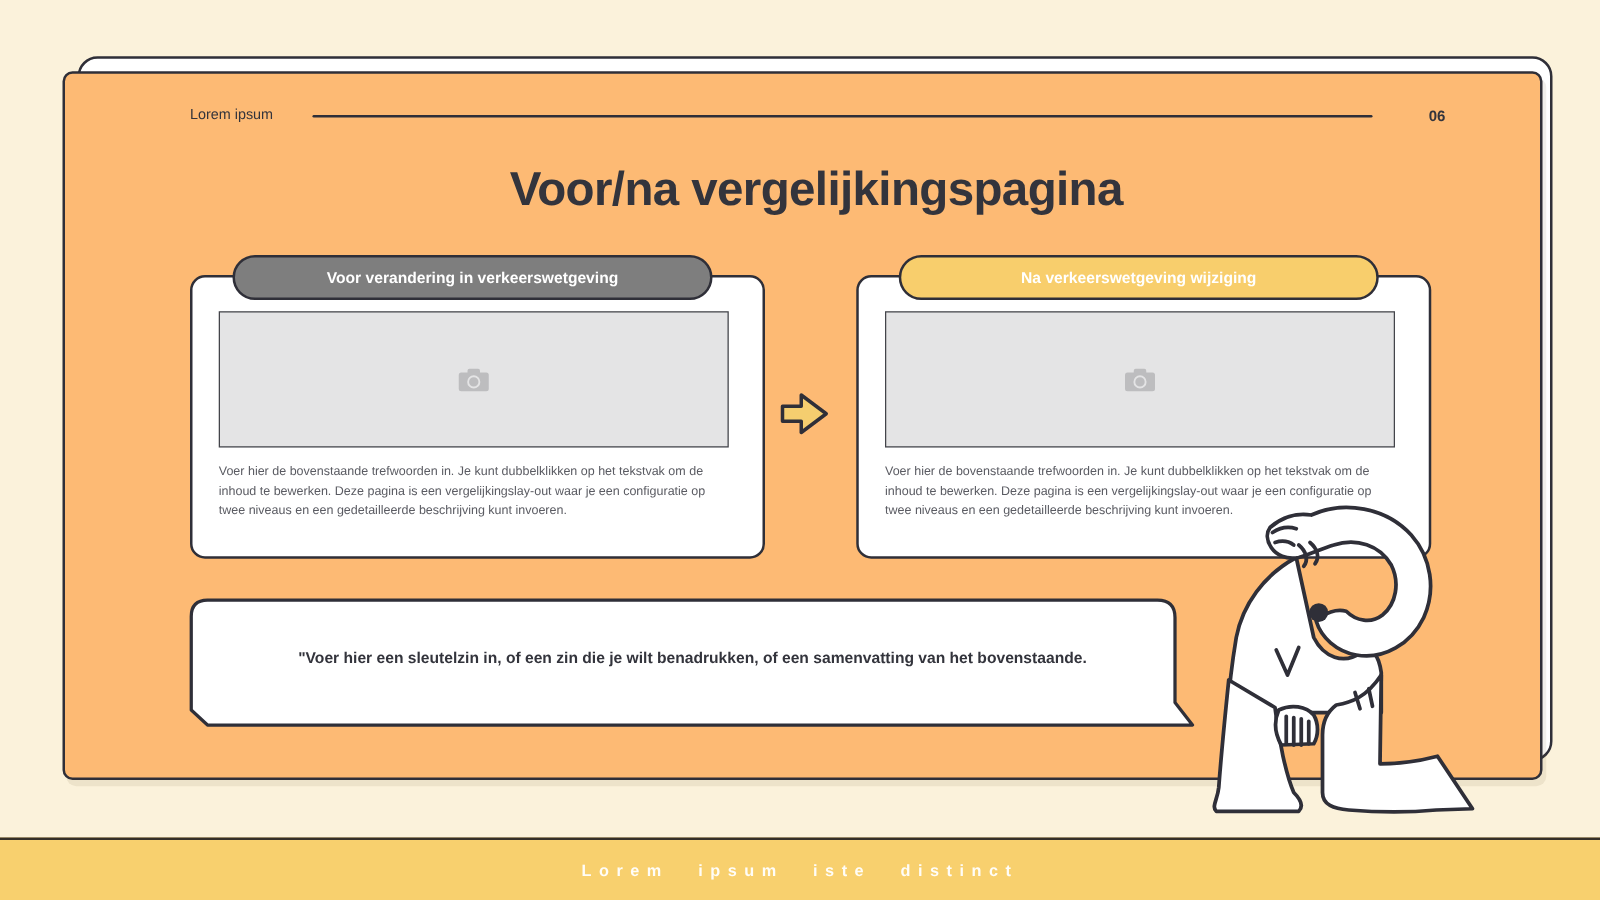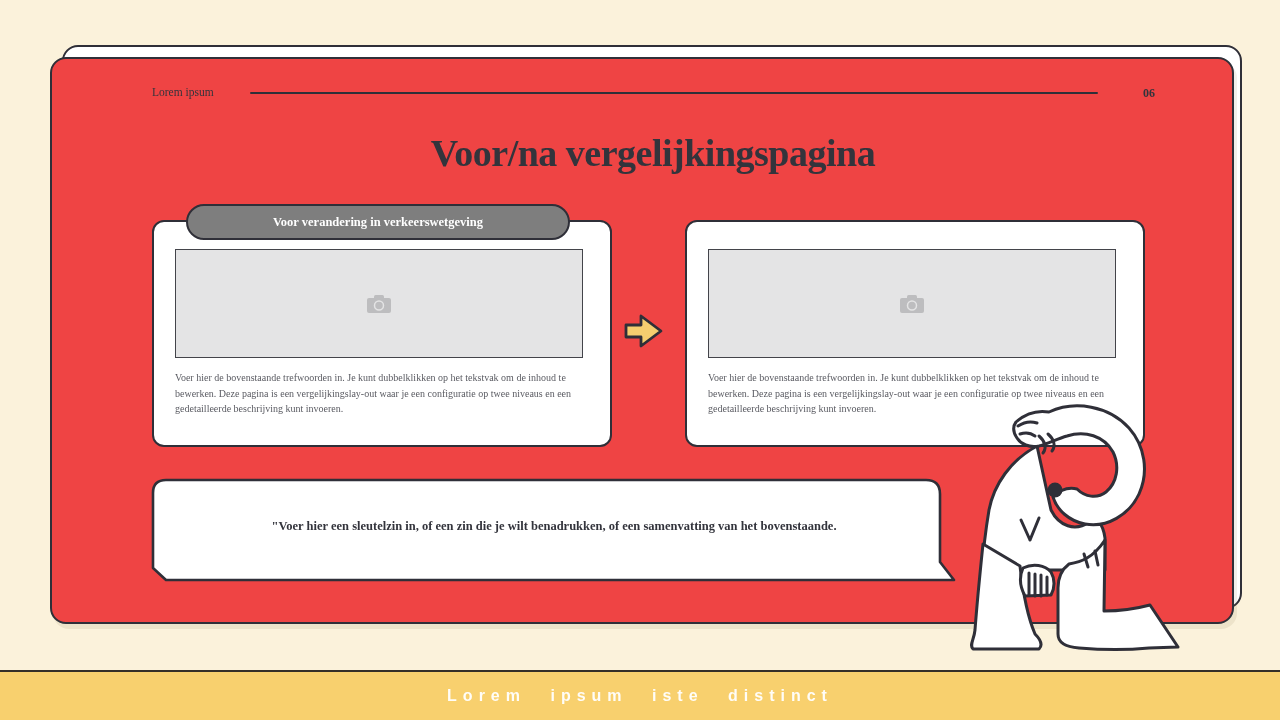--- a/index.html
+++ b/index.html
@@ -4,22 +4,22 @@
 <style>
   html,body{margin:0;padding:0;}
   body{width:1280px;height:720px;overflow:hidden;position:relative;
        font-family:"Liberation Sans",sans-serif;background:#FBF2DB;}
   .stage{position:absolute;inset:0;}
 
   
   .card-back{position:absolute;left:62px;top:45px;width:1176px;height:560px;
              background:#fff;border:2.5px solid #2F2F38;border-radius:16px;}
   .card{position:absolute;left:50px;top:57px;width:1180px;height:563px;
-        background:#ef4444;border:2.5px solid #2F2F38;border-radius:16px;
-        box-shadow:3px 5px 0 rgba(120,100,60,.10);font-family:Liberation Serif, serif;}
+        background:#fdba74;border:2.5px solid #2F2F38;border-radius:8px;
+        box-shadow:3px 5px 0 rgba(120,100,60,.10);}
 
   
   .hdr-label{position:absolute;left:100px;top:27px;font-size:11.5px;font-weight:500;color:#33343C;}
   .hdr-line{position:absolute;left:198px;top:33px;width:848px;height:2px;background:#2F2F38;border-radius:1px;}
   .hdr-num{position:absolute;left:1055px;top:27px;width:40px;font-size:12px;font-weight:700;color:#33343C;margin-left:36px;}
 
   .title{position:absolute;left:0;top:72px;width:100%;text-align:center;
          font-size:38px;font-weight:700;letter-spacing:-0.5px;color:#33343C;margin-left:11px;}
 
   
@@ -43,21 +43,21 @@
   
   .bubble{position:absolute;left:96px;top:417px;width:812px;height:112px;}
   .bubble-text{position:absolute;left:96px;top:417px;width:812px;height:100px;display:flex;
                flex-direction:column;align-items:center;justify-content:center;gap:8px;
                font-size:12.5px;font-weight:700;color:#33343C;text-align:center;}
 
   
   .footer{position:absolute;left:0;bottom:0;width:100%;height:50px;background:#F8D06E;
           border-top:2.5px solid #352F28;box-sizing:border-box;display:flex;
           align-items:center;justify-content:center;}
-  .footer-text{font-size:16px;font-weight:600;color:rgba(255,255,255,.95);
+  .footer-text{font-size:13px;font-weight:600;color:rgba(255,255,255,.95);
                letter-spacing:6px;word-spacing:14px;}
 
   
   .figure{position:absolute;left:963px;top:398px;width:220px;height:265px;z-index:6;}
 </style>
 </head>
 <body>
 
 <div class="stage">
 
@@ -81,20 +81,21 @@
         </svg>
       </div>
       <div class="panel-text">Voer hier de bovenstaande trefwoorden in. Je kunt dubbelklikken op het tekstvak om de inhoud te bewerken. Deze pagina is een vergelijkingslay-out waar je een configuratie op twee niveaus en een gedetailleerde beschrijving kunt invoeren.</div>
     </div>
 
     <svg class="mid-arrow" viewBox="0 0 44 40">
       <polygon points="4,14 19,14 19,5 39,20 19,35 19,26 4,26" fill="#F5CE6F" stroke="#2F2F38" stroke-width="2.8" stroke-linejoin="round"></polygon>
     </svg>
 
     <div class="panel after">
+      <div class="pill yellow">Na verkeerswetgeving wijziging</div>
       <div class="placeholder">
         <svg width="26" height="20" viewBox="0 0 26 20">
           <rect x="1" y="4" width="24" height="15" rx="2" fill="#BDBDBF"></rect>
           <rect x="8" y="1" width="10" height="5" rx="1.5" fill="#BDBDBF"></rect>
           <circle cx="13" cy="11.5" r="4.5" fill="#BDBDBF" stroke="#E4E4E5" stroke-width="1.5"></circle>
         </svg>
       </div>
       <div class="panel-text">Voer hier de bovenstaande trefwoorden in. Je kunt dubbelklikken op het tekstvak om de inhoud te bewerken. Deze pagina is een vergelijkingslay-out waar je een configuratie op twee niveaus en een gedetailleerde beschrijving kunt invoeren.</div>
     </div>
 

